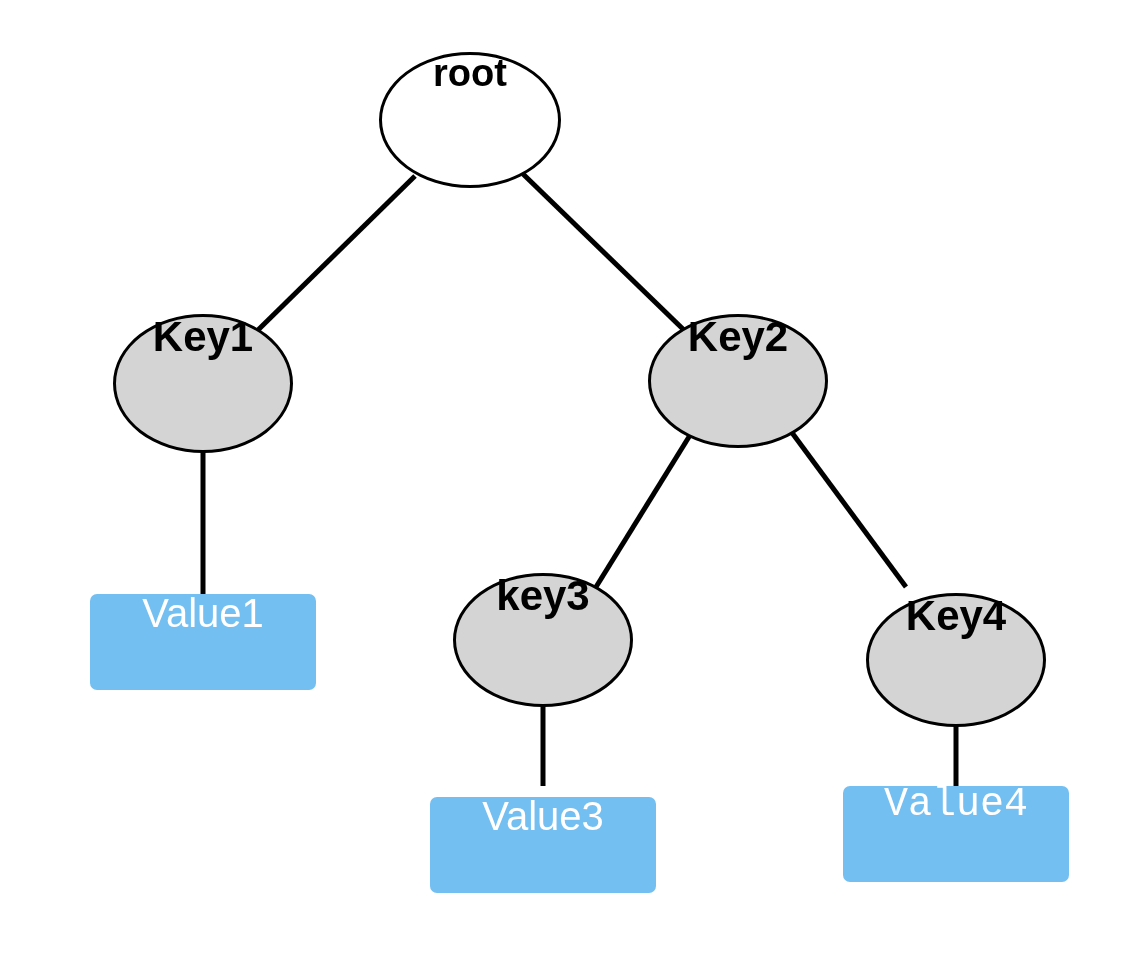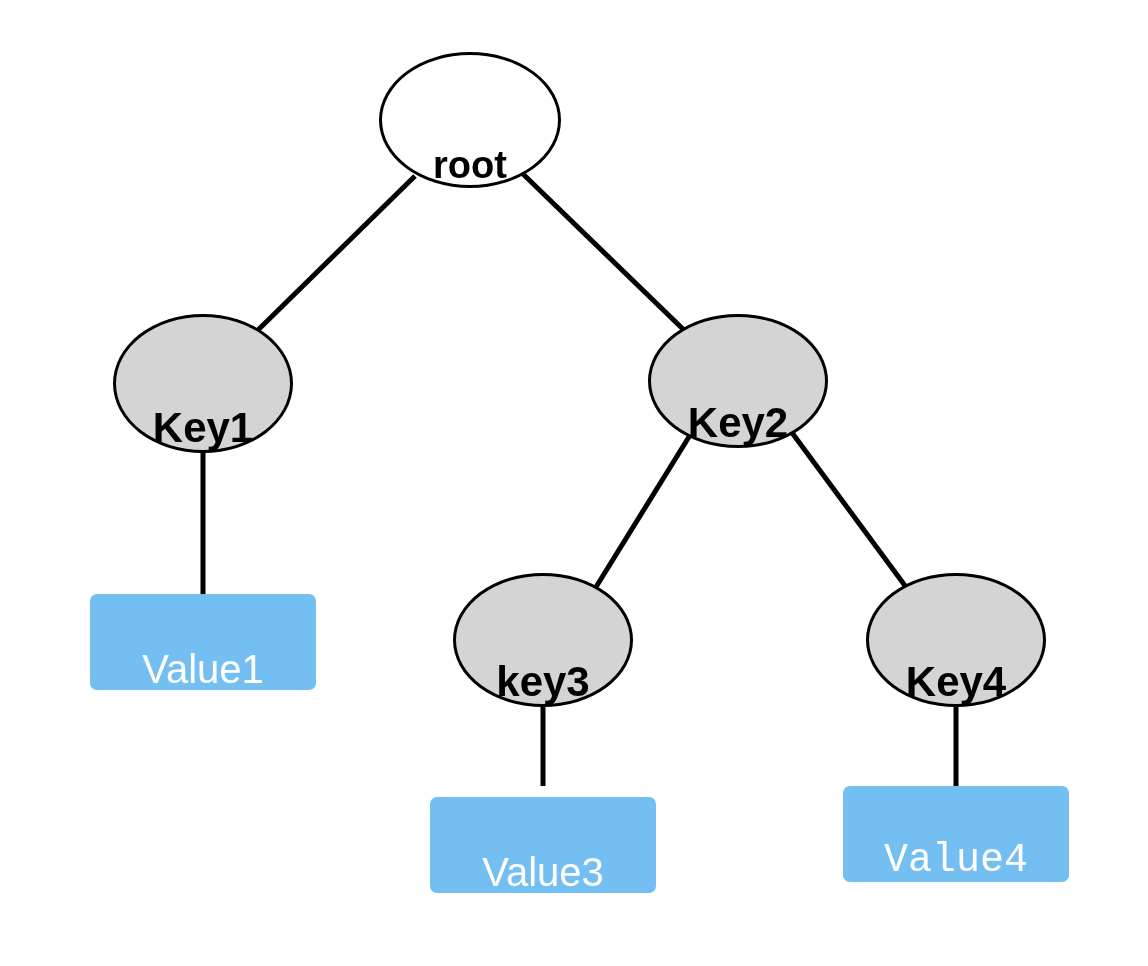--- a/index.html
+++ b/index.html
@@ -22,21 +22,21 @@
     position: absolute;
     left: 0;
     top: 0;
     width: 1148px;
     height: 966px;
     pointer-events: none;
   }
   .node {
     position: absolute;
     display: flex;
-    align-items: flex-end;
+    align-items: flex-start;
     justify-content: center;
     box-sizing: border-box;
     text-align: center;
     white-space: nowrap;
     line-height: 1;
   }
   .node-ellipse {
     border-radius: 50%;
     border: 3px solid #000000;
     font-weight: bold;
@@ -84,21 +84,21 @@
       </div>
       <div class="node node-ellipse node-key" style="left: 113px; top: 313.5px; width: 180px; height: 139px;">
         <span class="node-label">Key1</span>
       </div>
       <div class="node node-ellipse node-key" style="left: 648px; top: 314px; width: 180px; height: 134px;">
         <span class="node-label">Key2</span>
       </div>
       <div class="node node-ellipse node-key" style="left: 453px; top: 573px; width: 180px; height: 134px;">
         <span class="node-label">key3</span>
       </div>
-      <div class="node node-ellipse node-key" style="left: 866px; top: 573px; width: 180px; height: 134px;">
+      <div class="node node-ellipse node-key" style="left: 866px; top: 593px; width: 180px; height: 134px;">
         <span class="node-label">Key4</span>
       </div>
       <div class="node node-value" style="left: 90px; top: 594px; width: 226px; height: 96px;">
         <span class="node-label">Value1</span>
       </div>
       <div class="node node-value" style="left: 430px; top: 797px; width: 226px; height: 96px;">
         <span class="node-label">Value3</span>
       </div>
       <div class="node node-value" style="left: 843px; top: 786px; width: 226px; height: 96px; font-family: Liberation Mono, monospace;">
         <span class="node-label">Value4</span>

